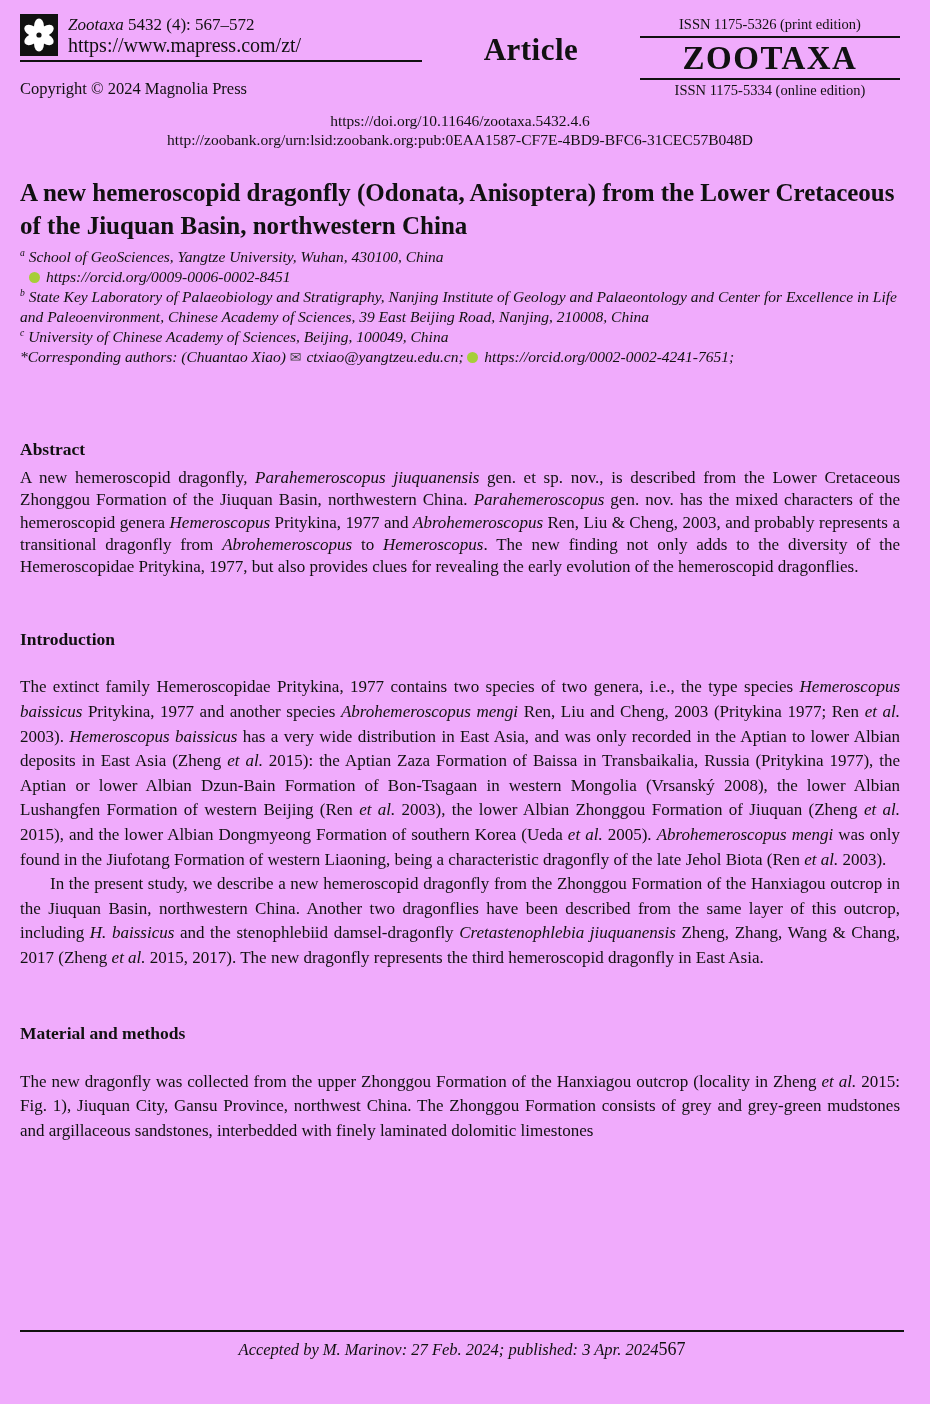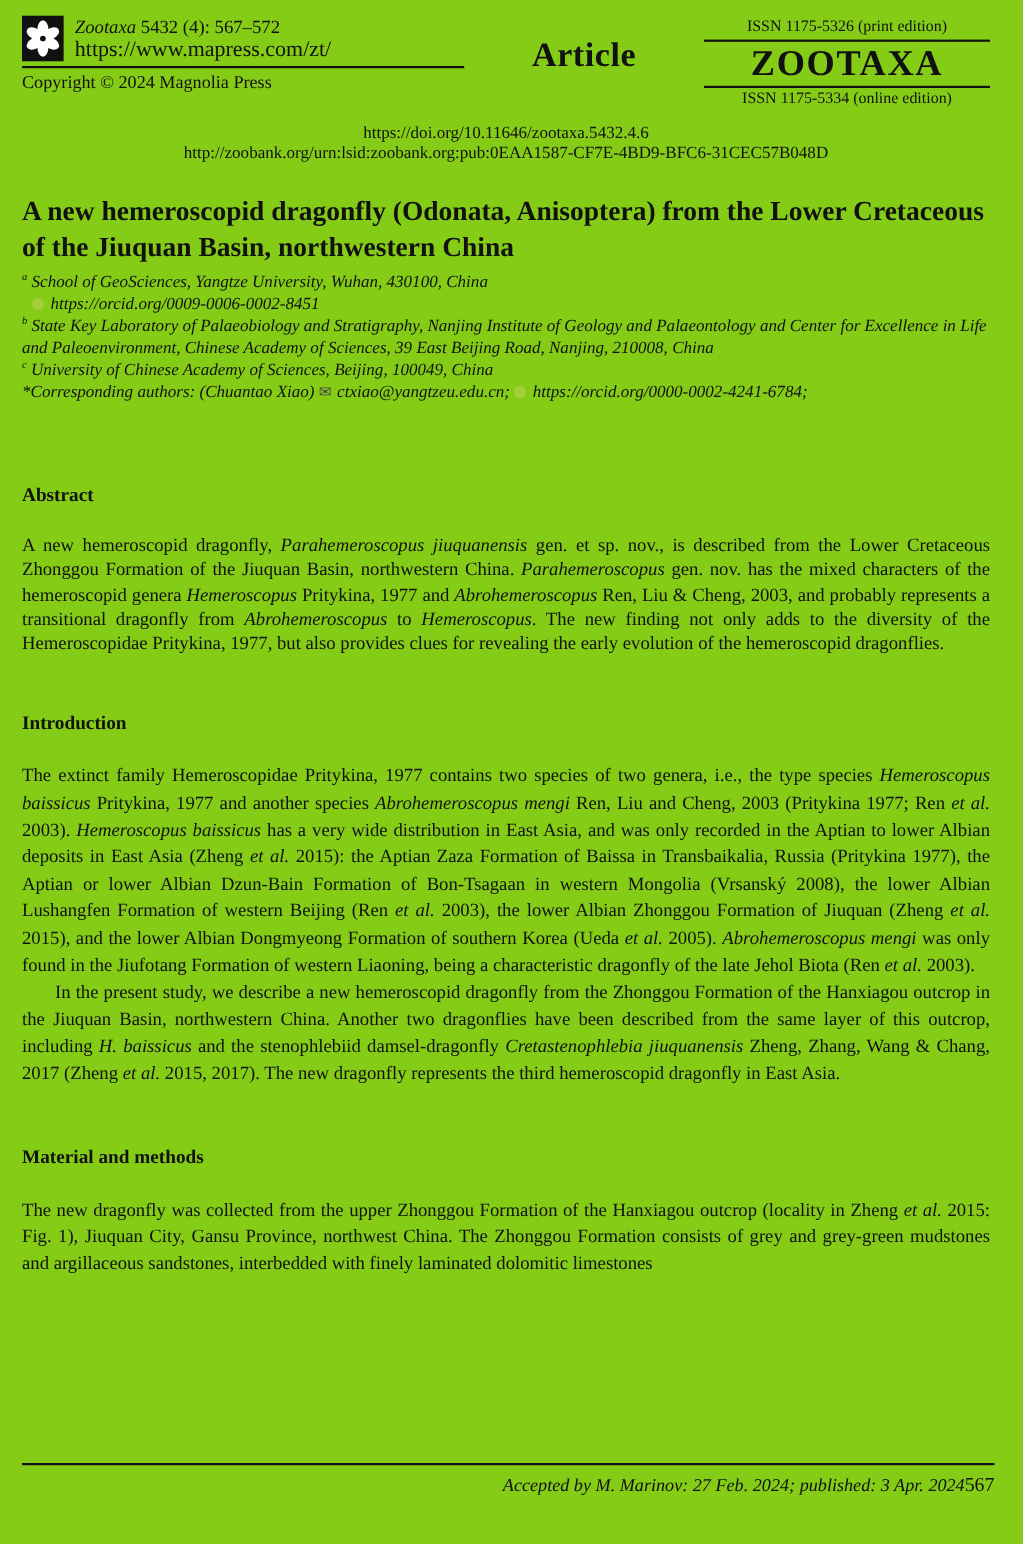--- a/index.html
+++ b/index.html
@@ -1,35 +1,35 @@
 <!DOCTYPE html>
 <html><head>
 <meta charset="utf-8">
 <style>
   * { margin:0; padding:0; box-sizing:border-box; }
   html,body { background:#e8e8e8; }
   .page {
     position:relative;
     width:930px; height:1404px;
     margin:0 auto;
-    background:#84cc16;
+    background:#f0abfc;
     color:#111;
     font-family:"Liberation Serif", serif;
     padding:14px 30px 0 20px;
     overflow:hidden;
   }
   
   .masthead { display:flex; align-items:flex-start; }
   .mast-left { width:402px; }
   .logo-row { display:flex; align-items:flex-start; gap:10px; padding-bottom:4px; border-bottom:2px solid #111; }
   .logo { width:38px; height:42px; display:block; flex:0 0 auto; }
   .logo svg { display:block; }
   .cite-line { font-size:17px; line-height:21px; }
   .mast-url { font-size:20px; line-height:21px; }
-  .copyright { font-size:16.5px; line-height:20px; padding-top:3px; }
+  .copyright { font-size:16.5px; line-height:20px; padding-top:17px; }
   .mast-center { flex:1; text-align:center; font-size:31px; font-weight:bold; padding-top:18px; letter-spacing:0.5px; }
   .mast-right { width:260px; text-align:center; }
   .issn { font-size:14.5px; line-height:19px; padding:1px 0 2px 0; }
   .zootaxa-big { border-top:2px solid #111; border-bottom:2px solid #111; font-size:33px; font-weight:bold; letter-spacing:1.5px; line-height:38px; padding:1px 0; }
   
   .doi-block { text-align:center; margin-top:9px; font-size:15.5px; line-height:19px; }
   
   h1 { font-size:25px; line-height:33px; font-weight:bold; margin-top:27px; }
   .authors { margin-top:16px; font-size:18.5px; line-height:23px; }
   sup { font-size:62%; vertical-align:super; line-height:0; }
@@ -38,29 +38,29 @@
   .aff-line { line-height:20px; }
   .aff-line.orcid-line { padding-left:9px; }
   .orcid { display:inline-block; width:11px; height:11px; border-radius:50%; background:#a6ce39; vertical-align:-1px; margin-right:2px; }
   .mail { font-style:normal; font-size:14px; color:#444; margin-right:1px; }
   
   h2 { font-size:17.5px; font-weight:bold; }
   .h-abstract { margin-top:71px; }
   .h-intro { margin-top:51px; }
   .h-methods { margin-top:52px; }
   p.body { font-size:17px; text-align:justify; }
-  .abstract-p { margin-top:25px; line-height:22.3px; }
+  .abstract-p { margin-top:7px; line-height:22.3px; }
   .keywords { margin-top:21px; font-size:17px; line-height:22px; }
   .intro-p1 { margin-top:25px; line-height:24.6px; }
   .intro-p2 { line-height:24.6px; text-indent:30px; }
   .methods-p { margin-top:26px; line-height:24.6px; }
   .i { font-style:italic; }
   .b { font-weight:bold; }
   
-  .footer { position:absolute; left:20px; right:26px; top:1330px; border-top:2px solid #111; padding-top:7px; display:flex; justify-content:flex-end; align-items:baseline; }
+  .footer { position:absolute; left:20px; right:26px; top:1330px; border-top:2px solid #111; padding-top:7px; display:flex; justify-content:center; align-items:baseline; }
   .accepted { font-style:italic; font-size:16.5px; }
   .pageno { font-size:18px; }
 </style>
 </head>
 <body>
 
 <div class="page">
 
   <header class="masthead">
     <div class="mast-left">
@@ -100,21 +100,21 @@
   </div>
 
   <h1>A new hemeroscopid dragonfly (Odonata, Anisoptera) from the Lower Cretaceous of the Jiuquan Basin, northwestern China</h1>
 
 
   <div class="affiliations">
     <div class="aff-line"><sup>a</sup><span> School of GeoSciences, Yangtze University, Wuhan, 430100, China</span></div>
     <div class="aff-line orcid-line"><span class="orcid"></span><span> https://orcid.org/0009-0006-0002-8451</span></div>
     <div class="aff-line"><sup>b</sup><span> State Key Laboratory of Palaeobiology and Stratigraphy, Nanjing Institute of Geology and Palaeontology and Center for Excellence in Life and Paleoenvironment, Chinese Academy of Sciences, 39 East Beijing Road, Nanjing, 210008, China</span></div>
     <div class="aff-line"><sup>c</sup><span> University of Chinese Academy of Sciences, Beijing, 100049, China</span></div>
-    <div class="aff-line"><span>*Corresponding authors: (Chuantao Xiao) </span><span class="mail">✉</span><span> ctxiao@yangtzeu.edu.cn; </span><span class="orcid"></span><span> https://orcid.org/0000-0002-4241-6784;</span></div>
+    <div class="aff-line"><span>*Corresponding authors: (Chuantao Xiao) </span><span class="mail">✉</span><span> ctxiao@yangtzeu.edu.cn; </span><span class="orcid"></span><span> https://orcid.org/0002-0002-4241-7651;</span></div>
   </div>
 
   <h2 class="h-abstract">Abstract</h2>
   <p class="body abstract-p"><span>A new hemeroscopid dragonfly, </span><span class="i">Parahemeroscopus jiuquanensis</span><span> gen. et sp. nov., is described from the Lower Cretaceous Zhonggou Formation of the Jiuquan Basin, northwestern China. </span><span class="i">Parahemeroscopus</span><span> gen. nov. has the mixed characters of the hemeroscopid genera </span><span class="i">Hemeroscopus</span><span> Pritykina, 1977 and </span><span class="i">Abrohemeroscopus</span><span> Ren, Liu &amp; Cheng, 2003, and probably represents a transitional dragonfly from </span><span class="i">Abrohemeroscopus</span><span> to </span><span class="i">Hemeroscopus</span><span>. The new finding not only adds to the diversity of the Hemeroscopidae Pritykina, 1977, but also provides clues for revealing the early evolution of the hemeroscopid dragonflies.</span></p>
 
   <h2 class="h-intro">Introduction</h2>
   <p class="body intro-p1"><span>The extinct family Hemeroscopidae Pritykina, 1977 contains two species of two genera, i.e., the type species </span><span class="i">Hemeroscopus baissicus</span><span> Pritykina, 1977 and another species </span><span class="i">Abrohemeroscopus mengi</span><span> Ren, Liu and Cheng, 2003 (Pritykina 1977; Ren </span><span class="i">et al.</span><span> 2003). </span><span class="i">Hemeroscopus baissicus</span><span> has a very wide distribution in East Asia, and was only recorded in the Aptian to lower Albian deposits in East Asia (Zheng </span><span class="i">et al.</span><span> 2015): the Aptian Zaza Formation of Baissa in Transbaikalia, Russia (Pritykina 1977), the Aptian or lower Albian Dzun-Bain Formation of Bon-Tsagaan in western Mongolia (Vrsanský 2008), the lower Albian Lushangfen Formation of western Beijing (Ren </span><span class="i">et al.</span><span> 2003), the lower Albian Zhonggou Formation of Jiuquan (Zheng </span><span class="i">et al.</span><span> 2015), and the lower Albian Dongmyeong Formation of southern Korea (Ueda </span><span class="i">et al.</span><span> 2005). </span><span class="i">Abrohemeroscopus mengi</span><span> was only found in the Jiufotang Formation of western Liaoning, being a characteristic dragonfly of the late Jehol Biota (Ren </span><span class="i">et al.</span><span> 2003).</span></p>
   <p class="body intro-p2"><span>In the present study, we describe a new hemeroscopid dragonfly from the Zhonggou Formation of the Hanxiagou outcrop in the Jiuquan Basin, northwestern China. Another two dragonflies have been described from the same layer of this outcrop, including </span><span class="i">H. baissicus</span><span> and the stenophlebiid damsel-dragonfly </span><span class="i">Cretastenophlebia jiuquanensis</span><span> Zheng, Zhang, Wang &amp; Chang, 2017 (Zheng </span><span class="i">et al.</span><span> 2015, 2017). The new dragonfly represents the third hemeroscopid dragonfly in East Asia.</span></p>
 
   <h2 class="h-methods">Material and methods</h2>

